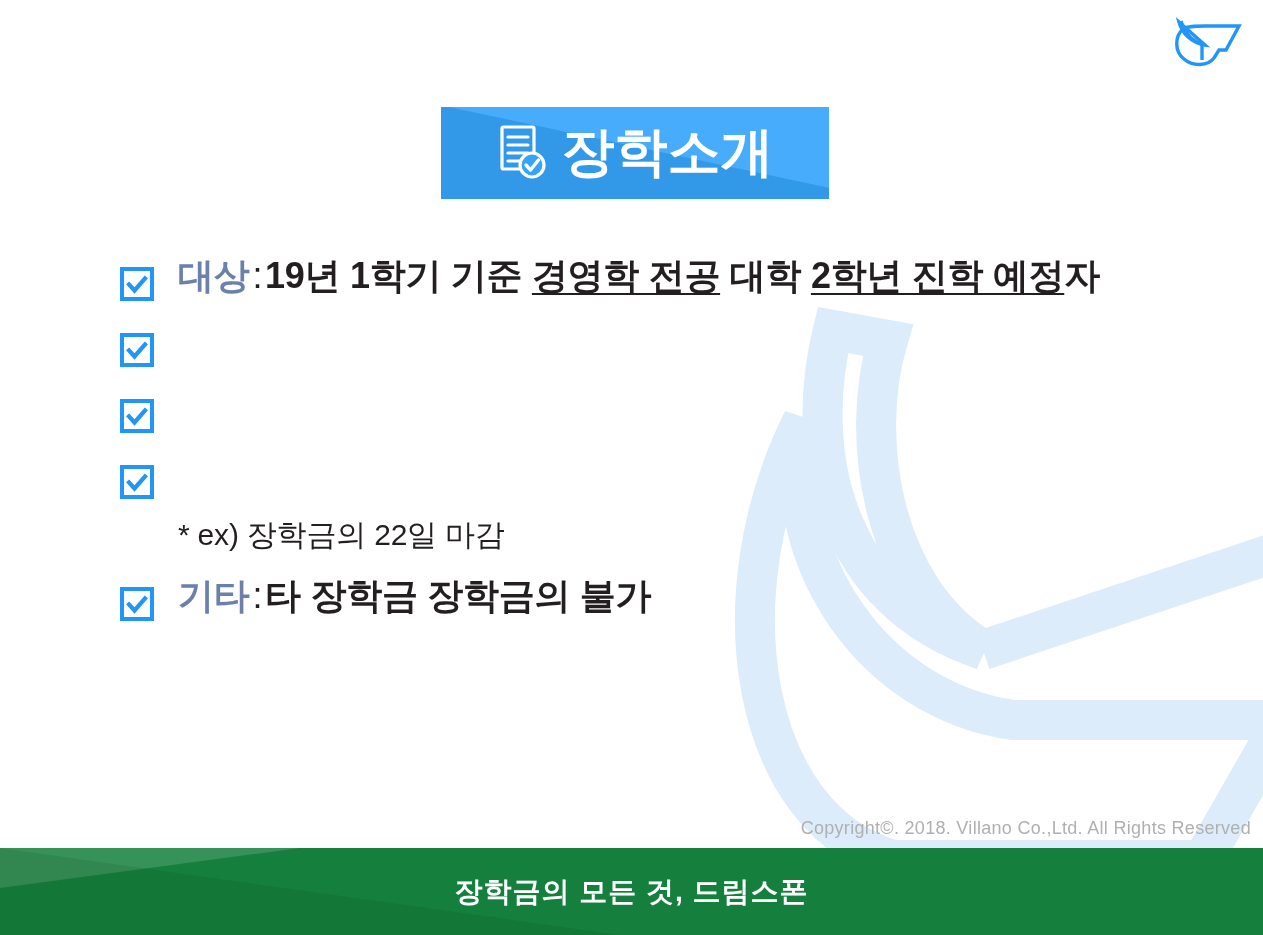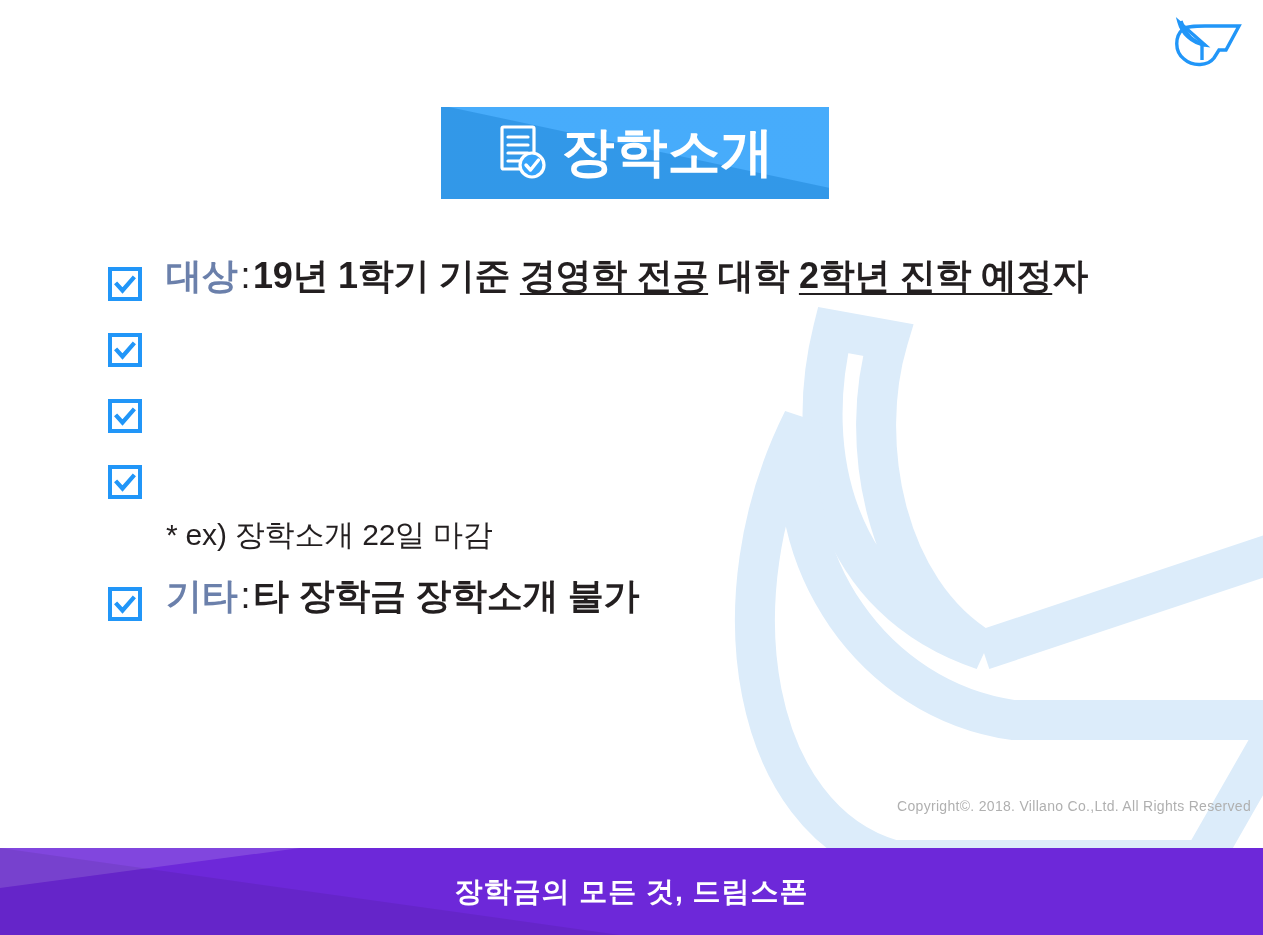--- a/index.html
+++ b/index.html
@@ -79,21 +79,21 @@
     font-size: 53px;
     font-weight: bold;
     letter-spacing: 0px;
     line-height: 1;
     white-space: nowrap;
   }
 
   
   #content {
     position: absolute;
-    left: 4px;
+    left: 16px;
     top: 243px;
     width: 1168px;
     z-index: 2;
   }
   .bullet-row {
     position: relative;
     display: flex;
     align-items: flex-start;
     padding-left: 104px;
     height: 66px;
@@ -135,36 +135,36 @@
     line-height: 56px;
     color: #231f20;
     white-space: nowrap;
     letter-spacing: -0.2px;
   }
 
   
   #copyright {
     position: absolute;
     right: 12px;
-    top: 798px;
-    font-size: 14px;
+    top: 818px;
+    font-size: 18px;
     color: #b0b0b0;
     letter-spacing: 0.3px;
     white-space: nowrap;
     z-index: 4;
   }
 
   
   #footer-banner {
     position: absolute;
     left: 0;
     bottom: 0;
     width: 1263px;
     height: 87px;
-    background: #6d28d9;
+    background: #15803d;
     overflow: hidden;
     z-index: 4;
     display: flex;
     align-items: center;
     justify-content: center;
   }
   #footer-banner .fb-tri-light {
     position: absolute;
     left: 0; top: 0;
     width: 0; height: 0;
@@ -250,28 +250,28 @@
       </svg>
     </div>
 
     <div class="bullet-row">
       <svg class="check-box" viewBox="0 0 34 34" xmlns="http://www.w3.org/2000/svg" aria-hidden="true">
         <rect x="2" y="2" width="30" height="30" fill="none" stroke="#2196f8" stroke-width="4"></rect>
         <polyline points="9,17.5 14.5,23.5 25,11.5" fill="none" stroke="#2196f8" stroke-width="4.2" stroke-linecap="square" stroke-linejoin="miter"></polyline>
       </svg>
     </div>
 
-    <div class="row-note">* ex) 장학소개 22일 마감</div>
-
-    <div class="bullet-row">
-      <svg class="check-box" viewBox="0 0 34 34" xmlns="http://www.w3.org/2000/svg" aria-hidden="true">
-        <rect x="2" y="2" width="30" height="30" fill="none" stroke="#2196f8" stroke-width="4"></rect>
-        <polyline points="9,17.5 14.5,23.5 25,11.5" fill="none" stroke="#2196f8" stroke-width="4.2" stroke-linecap="square" stroke-linejoin="miter"></polyline>
-      </svg>
-      <div class="row-text"><span class="lbl">기타</span><span class="colon">:</span><span>타 장학금 장학소개 불가</span></div>
+    <div class="row-note">* ex) 장학금의 22일 마감</div>
+
+    <div class="bullet-row">
+      <svg class="check-box" viewBox="0 0 34 34" xmlns="http://www.w3.org/2000/svg" aria-hidden="true">
+        <rect x="2" y="2" width="30" height="30" fill="none" stroke="#2196f8" stroke-width="4"></rect>
+        <polyline points="9,17.5 14.5,23.5 25,11.5" fill="none" stroke="#2196f8" stroke-width="4.2" stroke-linecap="square" stroke-linejoin="miter"></polyline>
+      </svg>
+      <div class="row-text"><span class="lbl">기타</span><span class="colon">:</span><span>타 장학금 장학금의 불가</span></div>
     </div>
 
   </div>
 
   <div id="copyright">Copyright©. 2018. Villano Co.,Ltd. All Rights Reserved</div>
 
   <div id="footer-banner">
     <div class="fb-tri-light"></div>
     <div class="fb-tri-dark"></div>
     <div id="footer-text">장학금의 모든 것, 드림스폰</div>

